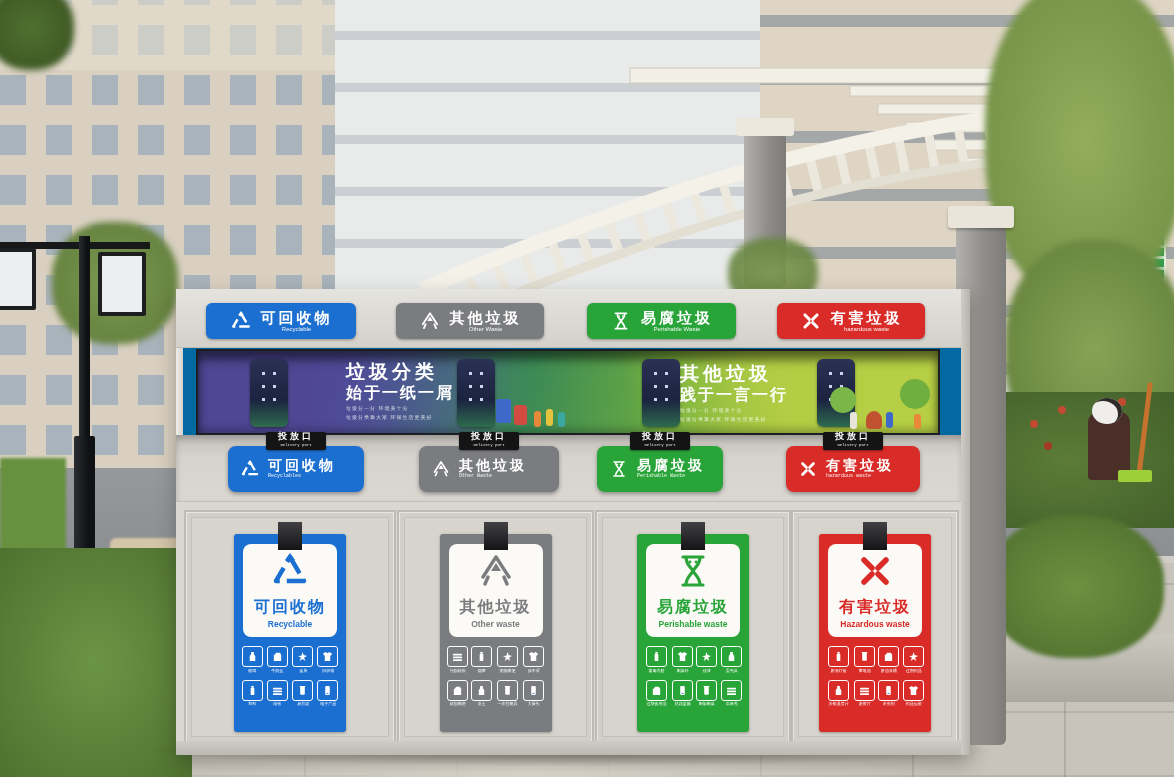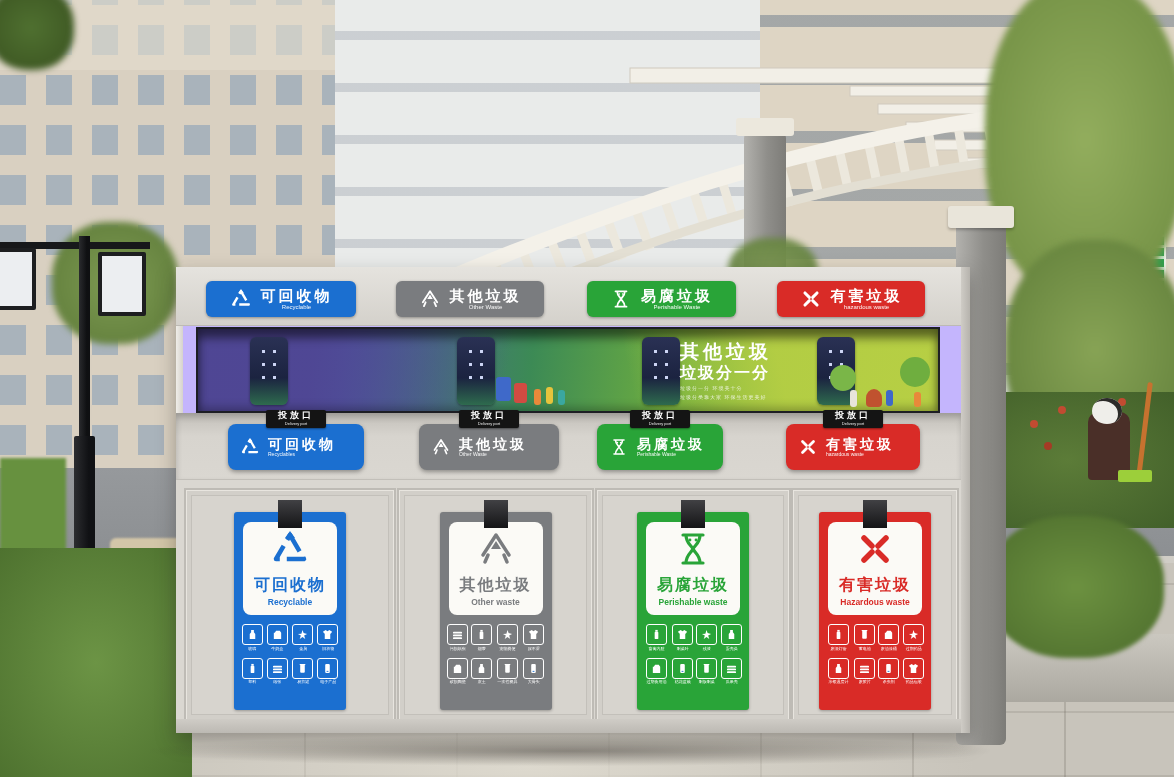--- a/index.html
+++ b/index.html
@@ -63,21 +63,21 @@
   .lawn-main{left:0;top:548px;width:192px;height:229px;background:radial-gradient(#6c9445,#4e722f);}
   .lawn-small{left:0;top:458px;width:66px;height:104px;background:#67913f;filter:blur(1.5px);}
   .planter-curb{left:956px;top:634px;width:218px;height:68px;background:linear-gradient(#cbc8c0,#aba8a0);}
   .panda-body{left:1088px;top:412px;width:42px;height:68px;background:#4a2f28;border-radius:10px 10px 4px 4px;}
   .panda-head{left:1092px;top:398px;width:30px;height:26px;background:#efeeea;border-radius:50%;box-shadow:inset -4px 3px 0 #2c2b29;}
   .broom{left:1142px;top:382px;width:5px;height:96px;background:#c6722f;transform:rotate(7deg);border-radius:2px;}
   .dustpan{left:1118px;top:470px;width:34px;height:12px;background:#9ccf3a;border-radius:2px;}
   .kiosk-shadow{left:150px;top:736px;width:840px;height:30px;background:radial-gradient(ellipse at center, rgba(50,45,40,.45), rgba(50,45,40,0) 72%);}
 
   
-  .kiosk{left:176px;top:267px;width:794px;height:466px;background:#c4b5fd;box-shadow:0 8px 18px rgba(40,38,34,.35);}
+  .kiosk{left:176px;top:289px;width:794px;height:466px;background:#0369a1;box-shadow:0 8px 18px rgba(40,38,34,.35);}
   .kiosk::before{content:"";position:absolute;left:0;top:0;bottom:0;width:7px;background:linear-gradient(90deg,#efede8,#d6d3cd);}
   .kiosk::after{content:"";position:absolute;right:0;top:0;bottom:0;width:9px;background:linear-gradient(90deg,#cfccc6,#b6b3ad);}
   .k-top{left:0;top:0;width:786px;height:58px;background:linear-gradient(#e5e3de,#d4d1cb);border-bottom:1px solid #bdbab4;}
   .k-base{left:0;bottom:0;width:786px;height:14px;background:linear-gradient(#cfccc6,#bcb9b3);}
 
   .pill{top:14px;height:36px;border-radius:6px;color:#fff;display:flex;align-items:center;justify-content:center;gap:9px;box-shadow:0 1px 3px rgba(0,0,0,.35);}
   .pill .zh{font-size:15px;font-weight:bold;letter-spacing:3px;line-height:1.1;}
   .pill .en{font-size:6px;text-align:center;line-height:1;opacity:.95;}
   .pill svg{width:22px;height:22px;}
 
@@ -92,21 +92,21 @@
   .phone .dots{position:absolute;left:8px;top:8px;width:22px;height:42px;
     background-image:radial-gradient(circle,#cdd5f5 1.4px,transparent 2px);background-size:11px 13px;}
   .slogan{color:#fff;}
   .slogan .t1{font-size:19px;font-weight:bold;letter-spacing:4px;line-height:1.15;}
   .slogan .t2{font-size:16px;font-weight:bold;letter-spacing:2px;line-height:1.2;}
   .slogan .tag{font-size:5px;opacity:.8;margin-top:3px;letter-spacing:1px;}
   .slog-l{left:148px;top:10px;}
   .slog-r{left:482px;top:12px;}
   .fig{position:absolute;border-radius:3px;}
 
-  .k-slope{left:0;top:146px;width:786px;height:66px;background:linear-gradient(#c2bfb9,#d7d4ce 35%,#dad7d1);box-shadow:inset 0 4px 6px rgba(0,0,0,.2);}
+  .k-slope{left:0;top:146px;width:786px;height:66px;background:linear-gradient(#c2bfb9,#d7d4ce 35%,#dad7d1);box-shadow:inset 0 4px 6px rgba(0,0,0,.2);font-family:Liberation Mono, monospace;}
   .flap{top:11px;height:46px;border-radius:8px;color:#fff;display:flex;align-items:center;padding-left:12px;gap:8px;box-shadow:0 2px 4px rgba(0,0,0,.35);}
   .flap svg{width:20px;height:20px;flex:0 0 auto;}
   .flap .zh{font-size:14px;font-weight:bold;letter-spacing:3px;line-height:1.1;}
   .flap .en{font-size:5px;line-height:1;opacity:.95;}
   .tab{position:absolute;top:-14px;left:50%;transform:translateX(-50%);width:60px;background:#141414;color:#fff;text-align:center;border-radius:2px;padding:1px 0 2px;box-shadow:0 1px 2px rgba(0,0,0,.4);}
   .tab .tzh{font-size:9px;font-weight:bold;letter-spacing:3px;line-height:1.1;}
   .tab .ten{font-size:5px;transform:scale(.8);transform-origin:center;line-height:1;opacity:.9;}
 
   .k-doors{left:0;top:212px;width:786px;height:240px;background:#dad7d1;border-top:1px solid #c2bfb9;}
   .door{top:8px;height:230px;background:#d7d4ce;border:2px solid #bebbb5;box-shadow:inset 0 0 0 1px #e8e5df, inset 0 0 0 5px #d2cfc9, inset 0 0 0 6px #c3c0ba;}
@@ -286,23 +286,29 @@
         <div class="abs phone" style="left:259px;">
             <div class="dots"></div>
           </div>
         <div class="abs phone" style="left:444px;">
             <div class="dots"></div>
           </div>
         <div class="abs phone" style="left:619px;">
             <div class="dots"></div>
           </div>
 
+        <div class="abs slogan slog-l">
+          <div class="t1">垃圾分类</div>
+          <div class="t2">始于一纸一屑</div>
+          <div class="tag">垃圾分一分 环境美十分</div>
+          <div class="tag">垃圾分类靠大家 环保生活更美好</div>
+        </div>
         <div class="abs slogan slog-r">
           <div class="t1">其他垃圾</div>
-          <div class="t2">垃圾分一分</div>
+          <div class="t2">践于一言一行</div>
           <div class="tag">垃圾分一分 环境美十分</div>
           <div class="tag">垃圾分类靠大家 环保生活更美好</div>
         </div>
 
         <div class="abs" style="left:296px;bottom:4px;width:90px;height:54px;">
           <div class="fig" style="left:2px;bottom:6px;width:15px;height:24px;background:#3f69c9;"></div>
           <div class="fig" style="left:20px;bottom:4px;width:13px;height:20px;background:#d24b42;"></div>
           <div class="fig" style="left:40px;bottom:2px;width:7px;height:16px;background:#e8893a;"></div>
           <div class="fig" style="left:52px;bottom:3px;width:7px;height:17px;background:#e6c33c;"></div>
           <div class="fig" style="left:64px;bottom:2px;width:7px;height:15px;background:#3aa7a0;"></div>

